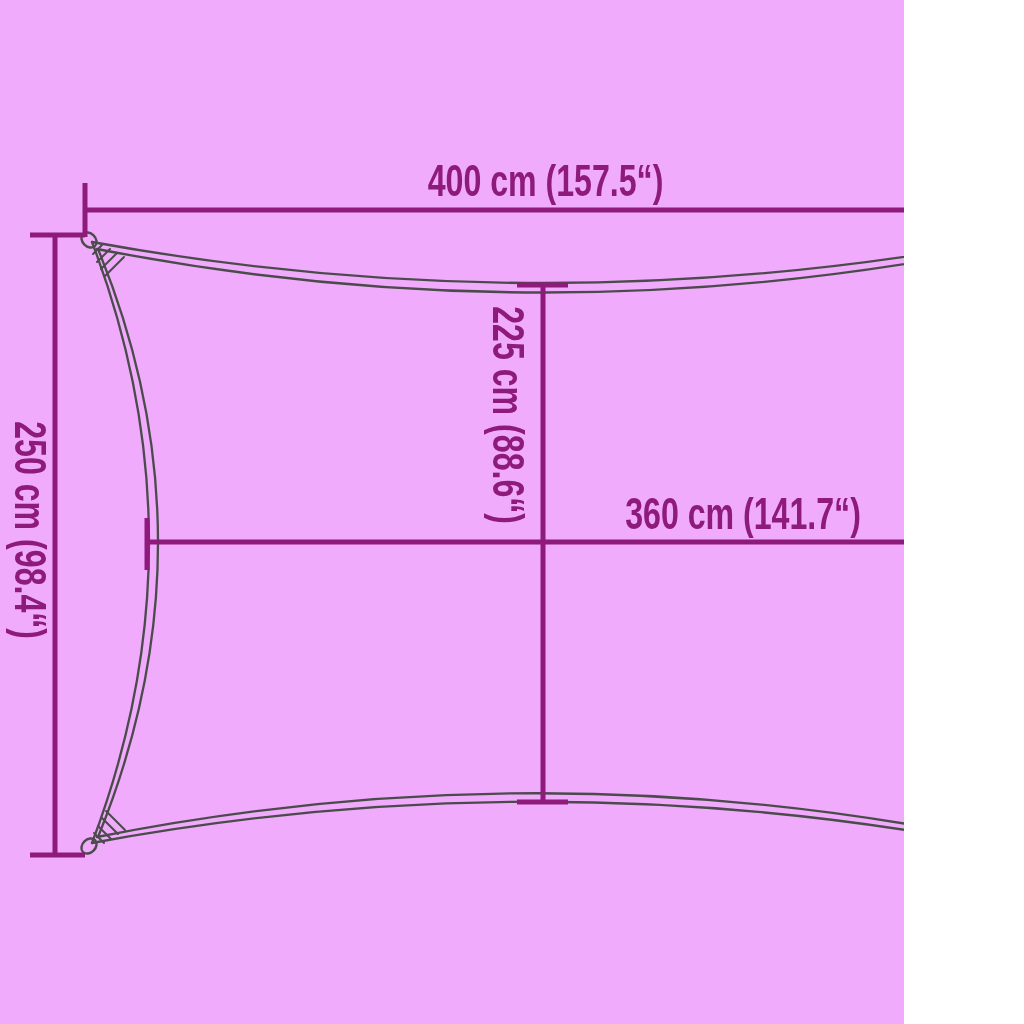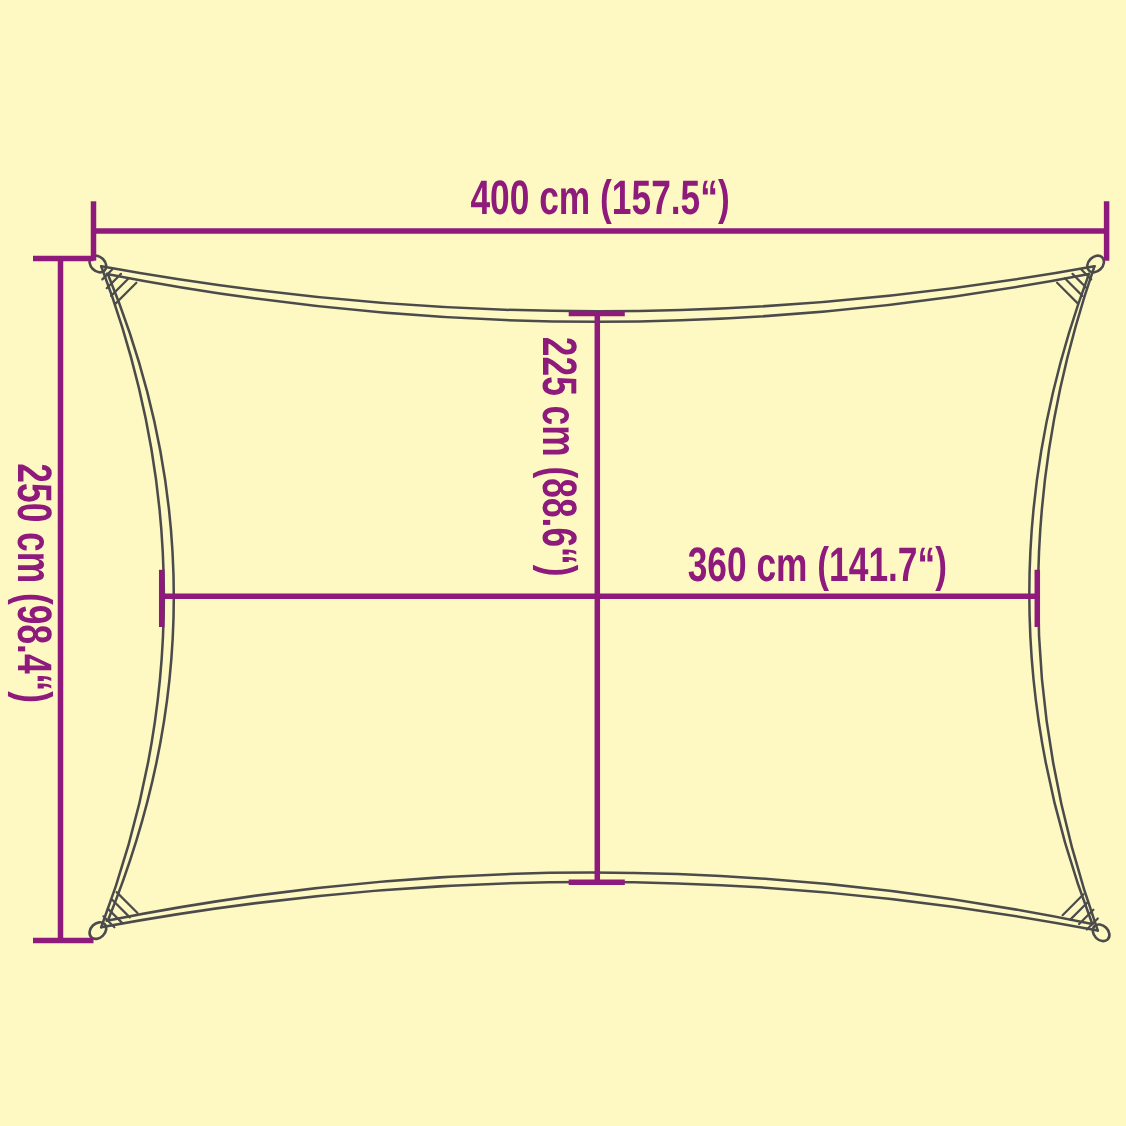--- a/index.html
+++ b/index.html
@@ -2,23 +2,23 @@
 <html><head>
 <meta charset="utf-8">
 <style>
   html, body {
     margin: 0;
     padding: 0;
     background: #ffffff;
   }
   #stage {
     position: relative;
-    width: 1024px;
+    width: 904px;
     height: 1024px;
-    background: #fef9c3;
+    background: #f0abfc;
     overflow: hidden;
     font-family: "Liberation Sans", sans-serif;
   }
   #sail-svg {
     position: absolute;
     left: 0;
     top: 0;
   }
   .dim-label {
     position: absolute;

